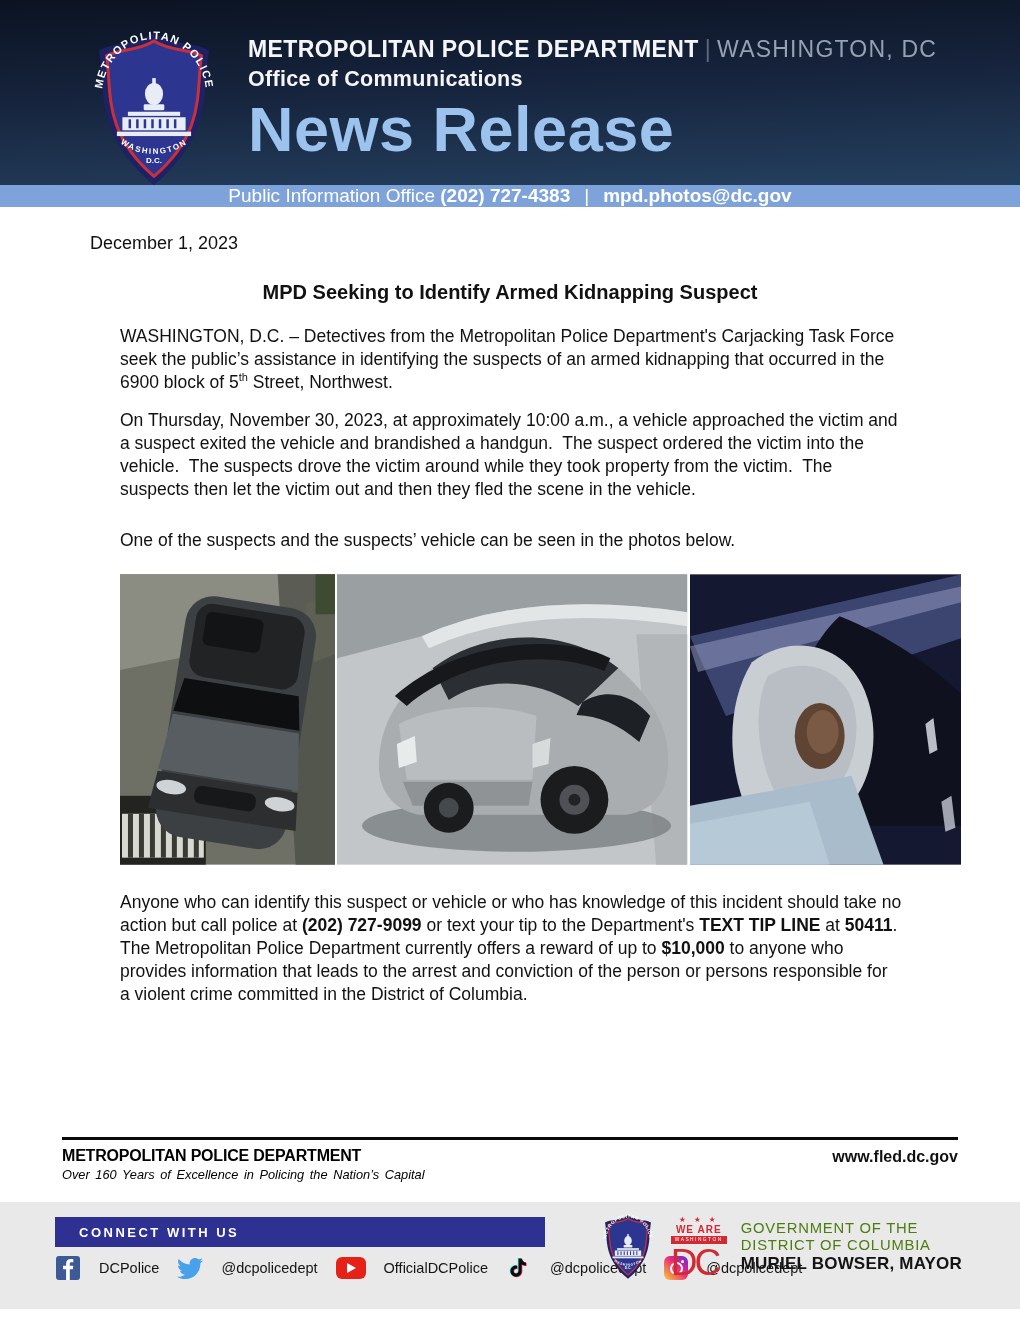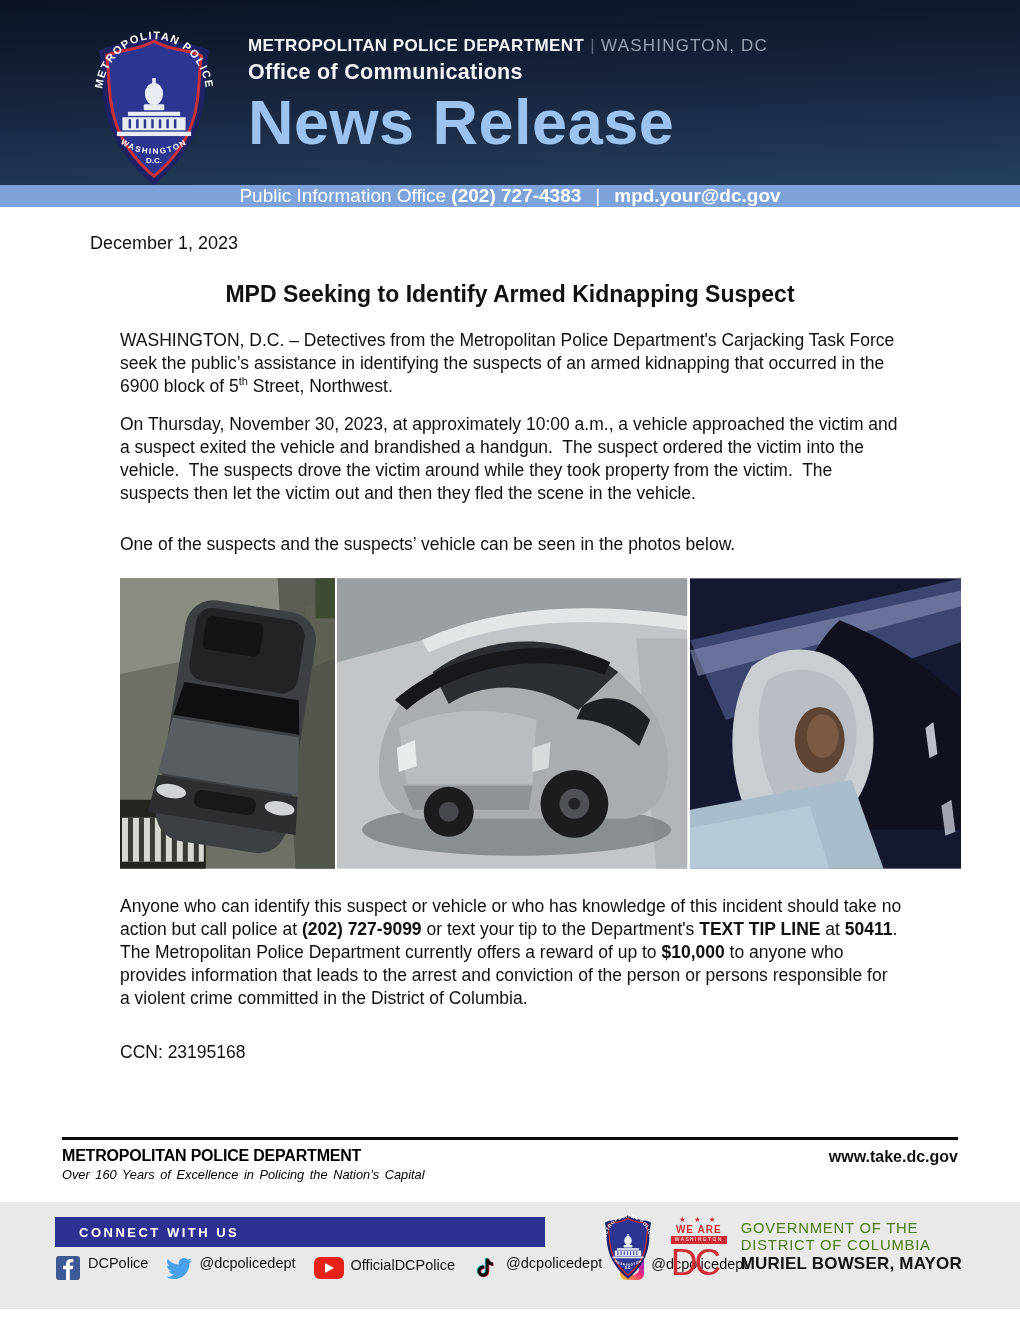--- a/index.html
+++ b/index.html
@@ -9,35 +9,35 @@
   }
   *{margin:0;padding:0;box-sizing:border-box;}
   html,body{background:#ffffff;}
   body{font-family:"Liberation Sans",sans-serif;color:#111;}
   .page{width:1020px;height:1320px;background:#fff;position:relative;overflow:hidden;}
 
   
   .band-header{height:185px;background:linear-gradient(178deg,var(--header-top) 0%,var(--header-mid) 45%,var(--header-bottom) 100%);position:relative;}
   .hdr-badge{position:absolute;left:84px;top:30px;}
   .hdr-text{position:absolute;left:248px;top:36px;}
-  .dept-line{font-size:17px;letter-spacing:.4px;white-space:nowrap;}
+  .dept-line{font-size:23px;letter-spacing:.4px;white-space:nowrap;}
   .dept-line .b{color:#f4f6fa;font-weight:bold;}
   .dept-line .sep{color:#5c6activated;} 
   .dept-line .sep{color:#5c6980;font-weight:normal;padding:0 6px;}
   .dept-line .muted{color:var(--muted-header);font-weight:normal;letter-spacing:1.2px;}
   .office-line{color:#f4f6fa;font-weight:bold;font-size:21.5px;margin-top:4px;letter-spacing:.3px;}
   .news-release{color:var(--news-release);font-weight:bold;font-size:63px;letter-spacing:.5px;margin-top:6px;line-height:1;}
   .info-bar{height:22px;background:var(--info-bar);display:flex;align-items:center;justify-content:center;color:#fff;font-size:19px;white-space:pre;}
   .info-bar .bold{font-weight:bold;}
   .info-bar .sep{padding:0 14px;font-weight:normal;}
 
   
   .doc-body{height:930px;padding:26px 60px 0 120px;overflow:hidden;}
   .date-line{font-size:18px;margin-left:-30px;}
-  .doc-title{width:780px;text-align:center;font-weight:bold;font-size:23px;margin-top:27px;}
+  .doc-title{width:780px;text-align:center;font-weight:bold;font-size:20px;margin-top:27px;}
   .para{width:782px;font-size:17.5px;line-height:23.2px;white-space:pre-wrap;}
   .p1{margin-top:21px;}
   .p2{margin-top:14px;}
   .p3{margin-top:28px;}
   .p4{margin-top:26px;}
   .para sup{font-size:11px;line-height:0;}
   .para .bold{font-weight:bold;}
   .ccn-line{font-size:17.5px;margin-top:31px;}
 
   .photo-row{margin-top:21px;width:841px;height:291px;display:flex;gap:2px;background:#fff;}
@@ -52,21 +52,21 @@
   .f-right{margin-left:auto;text-align:right;}
   .f-addr{font-size:13.4px;color:#000;word-spacing:2.5px;white-space:pre;}
   .f-addr sup{font-size:8.5px;}
   .f-web{font-size:16px;font-weight:bold;margin-top:1px;}
 
   
   .gray-band{height:107px;background:var(--band-gray);position:relative;}
   .connect-bar{position:absolute;left:55px;top:15px;width:490px;height:30px;background:var(--connect-bar);display:flex;align-items:center;padding-left:24px;}
   .connect-bar span{color:#fff;font-weight:bold;font-size:13px;letter-spacing:2.5px;}
   .social-row{position:absolute;left:55px;top:53px;display:flex;align-items:center;gap:10px;}
-  .social{display:flex;align-items:flex-start;gap:7px;margin-right:8px;cursor:pointer;}
+  .social{display:flex;align-items:center;gap:18px;margin-right:8px;cursor:pointer;}
   .social .lbl{font-size:14.5px;color:#141414;}
   .soc-ic{width:26px;height:26px;display:flex;align-items:center;justify-content:center;}
   .yt{width:30px;height:22px;background:#e62117;border-radius:6px;position:relative;}
   .yt::after{content:"";position:absolute;left:11px;top:5.5px;border-left:9px solid #fff;border-top:5.5px solid transparent;border-bottom:5.5px solid transparent;}
   .ig{width:24px;height:24px;border-radius:6px;background:linear-gradient(45deg,#f9ce34 0%,#ee2a7b 55%,#6228d7 100%);position:relative;}
   .ig::before{content:"";position:absolute;left:6px;top:6px;width:9px;height:9px;border:2px solid #fff;border-radius:50%;}
   .ig::after{content:"";position:absolute;right:4px;top:3.5px;width:3px;height:3px;background:#fff;border-radius:50%;}
 
   .gov-cluster{position:absolute;right:58px;top:12px;display:flex;align-items:flex-start;gap:14px;}
   .dc-logo{width:56px;text-align:center;line-height:1;margin-top:2px;}
@@ -122,21 +122,21 @@
     </div>
     <div class="hdr-text">
       <div class="dept-line">
         <span class="b">METROPOLITAN POLICE DEPARTMENT</span><span class="sep">|</span><span class="muted">WASHINGTON, DC</span>
       </div>
       <div class="office-line">Office of Communications</div>
       <div class="news-release">News Release</div>
     </div>
   </div>
   <div class="info-bar">
-    <span>Public Information Office </span><span class="bold">(202) 727-4383</span><span class="sep">|</span><span class="bold">mpd.your@dc.gov</span>
+    <span>Public Information Office </span><span class="bold">(202) 727-4383</span><span class="sep">|</span><span class="bold">mpd.photos@dc.gov</span>
   </div>
 
   <div class="doc-body">
     <div class="date-line">December 1, 2023</div>
     <div class="doc-title">MPD Seeking to Identify Armed Kidnapping Suspect</div>
 
     <p class="para p1"><span>WASHINGTON, D.C. – Detectives from the Metropolitan Police Department's Carjacking Task Force seek the public’s assistance in identifying the suspects of an armed kidnapping that occurred in the 6900 block of 5</span><sup>th</sup><span> Street, Northwest.</span></p>
 
     <p class="para p2">On Thursday, November 30, 2023, at approximately 10:00 a.m., a vehicle approached the victim and a suspect exited the vehicle and brandished a handgun.  The suspect ordered the victim into the vehicle.  The suspects drove the victim around while they took property from the victim.  The suspects then let the victim out and then they fled the scene in the vehicle.</p>
 
@@ -208,32 +208,31 @@
         <ellipse cx="133" cy="158" rx="16" ry="22" fill="#7a5a44"></ellipse>
         <path d="M0 232 L162 202 L194 291 L0 291 Z" fill="#a8bccb"></path>
         <path d="M0 250 L120 228 L140 291 L0 291 Z" fill="#bccfdc" opacity="0.7"></path>
         <path d="M236 150 L244 144 L248 176 L240 180 Z" fill="#e6e9f2" opacity="0.8"></path>
         <path d="M252 228 L262 222 L266 254 L256 258 Z" fill="#dfe3ee" opacity="0.7"></path>
       </svg>
     </div>
 
     <p class="para p4"><span>Anyone who can identify this suspect or vehicle or who has knowledge of this incident should take no action but call police at </span><span class="bold">(202) 727-9099</span><span> or text your tip to the Department's </span><span class="bold">TEXT TIP LINE</span><span> at </span><span class="bold">50411</span><span>.  The Metropolitan Police Department currently offers a reward of up to </span><span class="bold">$10,000</span><span> to anyone who provides information that leads to the arrest and conviction of the person or persons responsible for a violent crime committed in the District of Columbia.</span></p>
 
-    <div class="ccn-line">CCN: 23195168</div>
   </div>
 
   <div class="doc-footer">
     <div class="footer-rule"></div>
     <div class="footer-cols">
       <div>
         <div class="f-org">METROPOLITAN POLICE DEPARTMENT</div>
         <div class="f-tagline">Over 160 Years of Excellence in Policing the Nation’s Capital</div>
       </div>
       <div class="f-right">
-        <div class="f-web">www.take.dc.gov</div>
+        <div class="f-web">www.fled.dc.gov</div>
       </div>
     </div>
   </div>
 
   <div class="gray-band">
     <div class="connect-bar">
       <span>CONNECT WITH US</span>
     </div>
     <div class="social-row">
       <div class="social">

